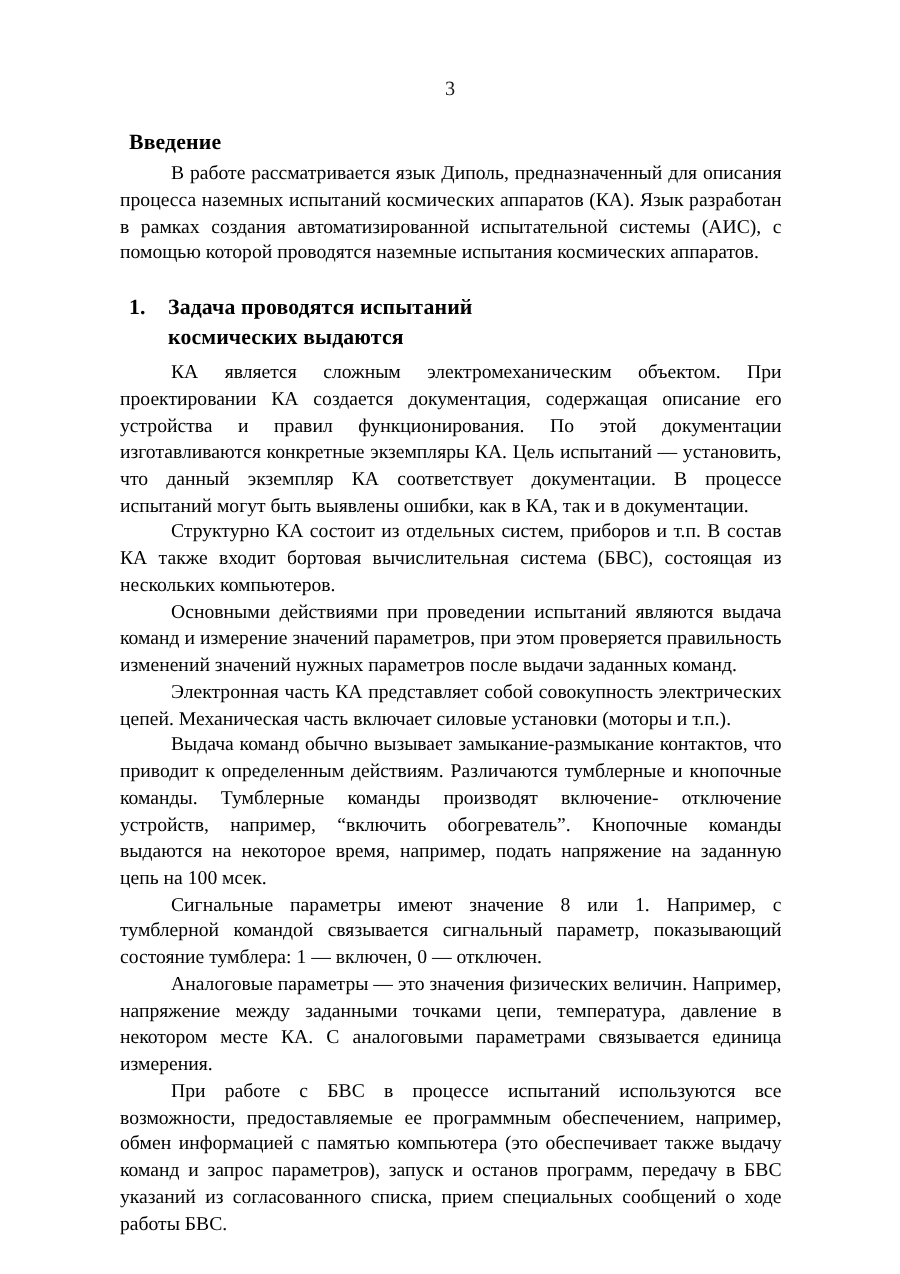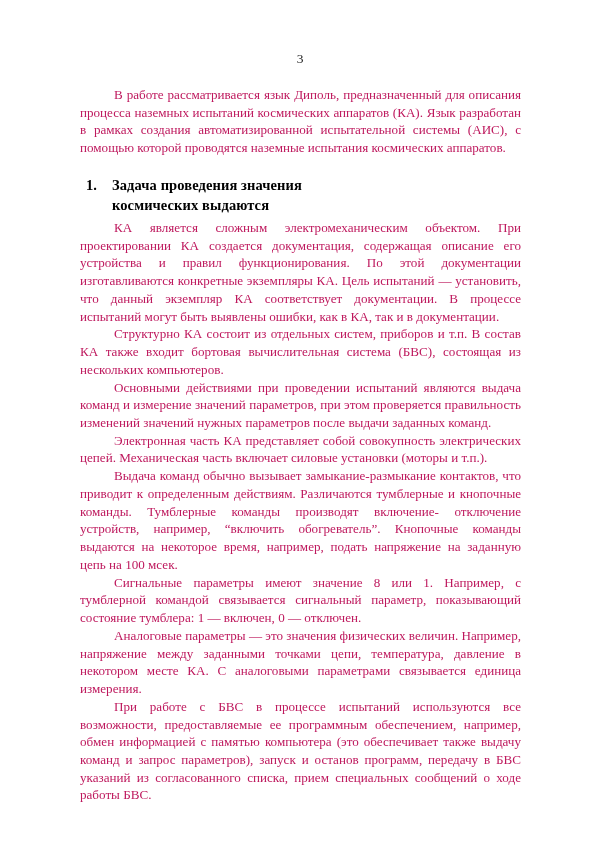--- a/index.html
+++ b/index.html
@@ -62,48 +62,49 @@
     flex: 1 1 auto;
   }
   p.para {
     margin: 0;
     font-size: 13.1px;
     line-height: 1.355;
     text-align: justify;
     text-indent: 34px;
     hyphens: none;
     -webkit-hyphens: none;
-    color: #be185d;
+    color: #000000;
   }
   
   p.para::after {
     content: "";
     display: inline-block;
     width: 100%;
   }
   p.para.nojust::after {
     display: none;
   }
 </style>
 </head>
 <body>
 
 <div class="page">
 
   <div class="page-number">3</div>
 
   <div class="content">
 
+    <h1 class="doc-heading">Введение</h1>
 
     <p class="para nojust">В работе рассматривается язык Диполь, предназначенный для описания процесса наземных испытаний космических аппаратов (КА). Язык разработан в рамках создания автоматизированной испытательной системы (АИС), с помощью которой проводятся наземные испытания космических аппаратов.</p>
 
     <div class="section-heading">
       <span class="sec-num">1.</span>
       <span class="sec-title">
-        <span>Задача проведения значения</span><br>
+        <span>Задача проводятся испытаний</span><br>
         <span>космических выдаются</span>
       </span>
     </div>
 
     <p class="para nojust">КА является сложным электромеханическим объектом. При проектировании КА создается документация, содержащая описание его устройства и правил функционирования. По этой документации изготавливаются конкретные экземпляры КА. Цель испытаний — установить, что данный экземпляр КА соответствует документации. В процессе испытаний могут быть выявлены ошибки, как в КА, так и в документации.</p>
     <p class="para nojust">Структурно КА состоит из отдельных систем, приборов и т.п. В состав КА также входит бортовая вычислительная система (БВС), состоящая из нескольких компьютеров.</p>
     <p class="para nojust">Основными действиями при проведении испытаний являются выдача команд и измерение значений параметров, при этом проверяется правильность изменений значений нужных параметров после выдачи заданных команд.</p>
     <p class="para nojust">Электронная часть КА представляет собой совокупность электрических цепей. Механическая часть включает силовые установки (моторы и т.п.).</p>
     <p class="para nojust">Выдача команд обычно вызывает замыкание-размыкание контактов, что приводит к определенным действиям. Различаются тумблерные и кнопочные команды. Тумблерные команды производят включение- отключение устройств, например, “включить обогреватель”. Кнопочные команды выдаются на некоторое время, например, подать напряжение на заданную цепь на 100 мсек.</p>
     <p class="para nojust">Сигнальные параметры имеют значение 8 или 1. Например, с тумблерной командой связывается сигнальный параметр, показывающий состояние тумблера: 1 — включен, 0 — отключен.</p>

